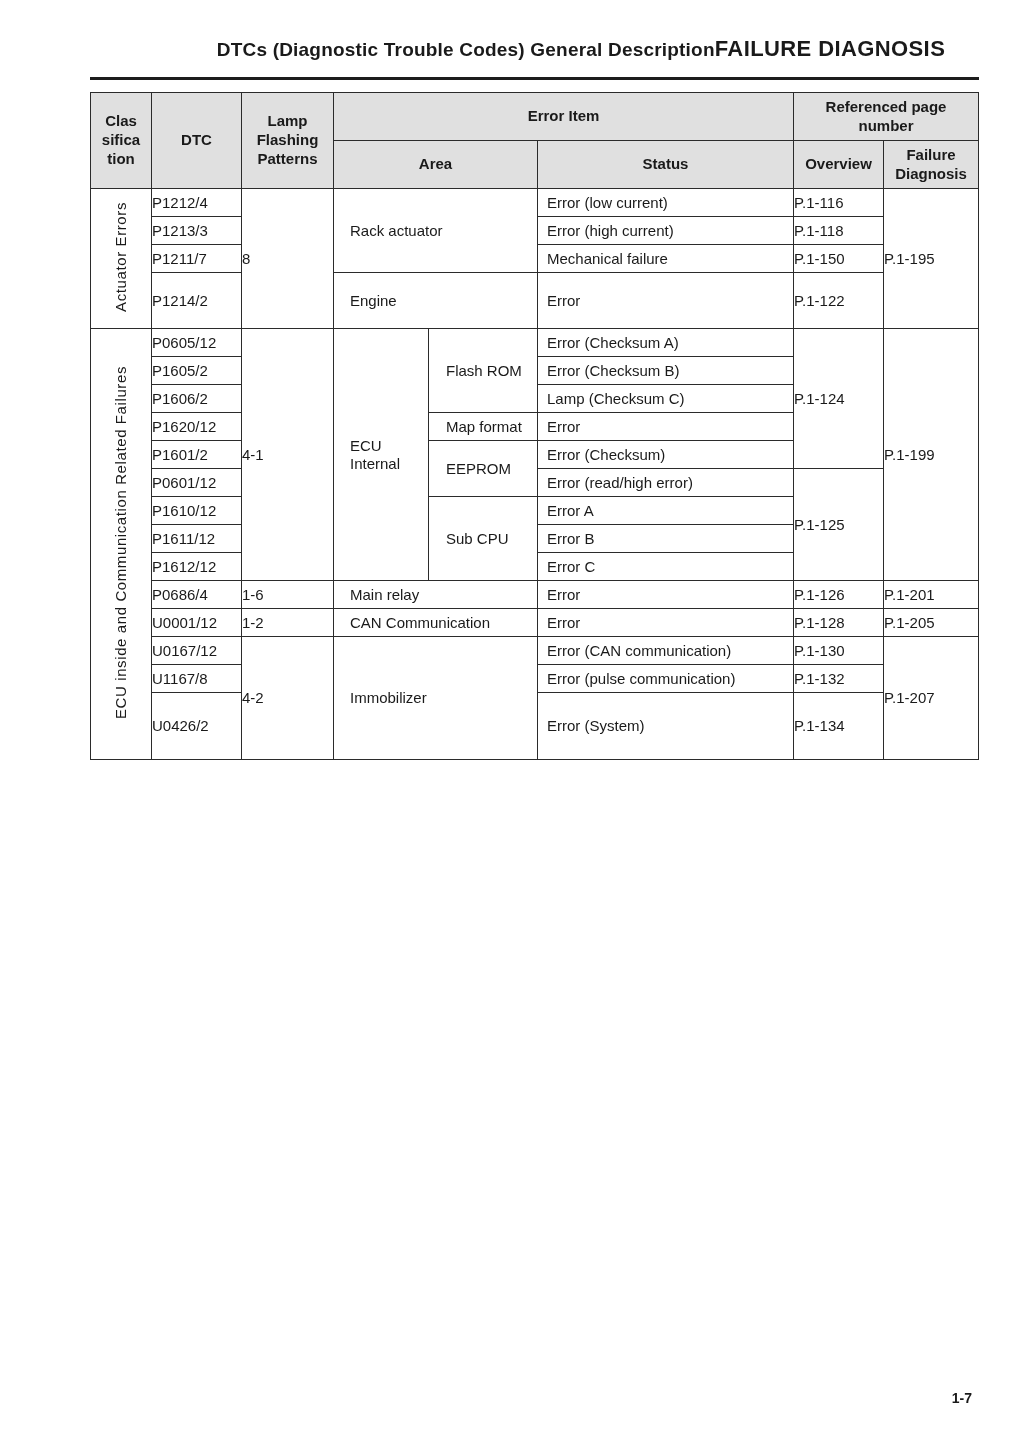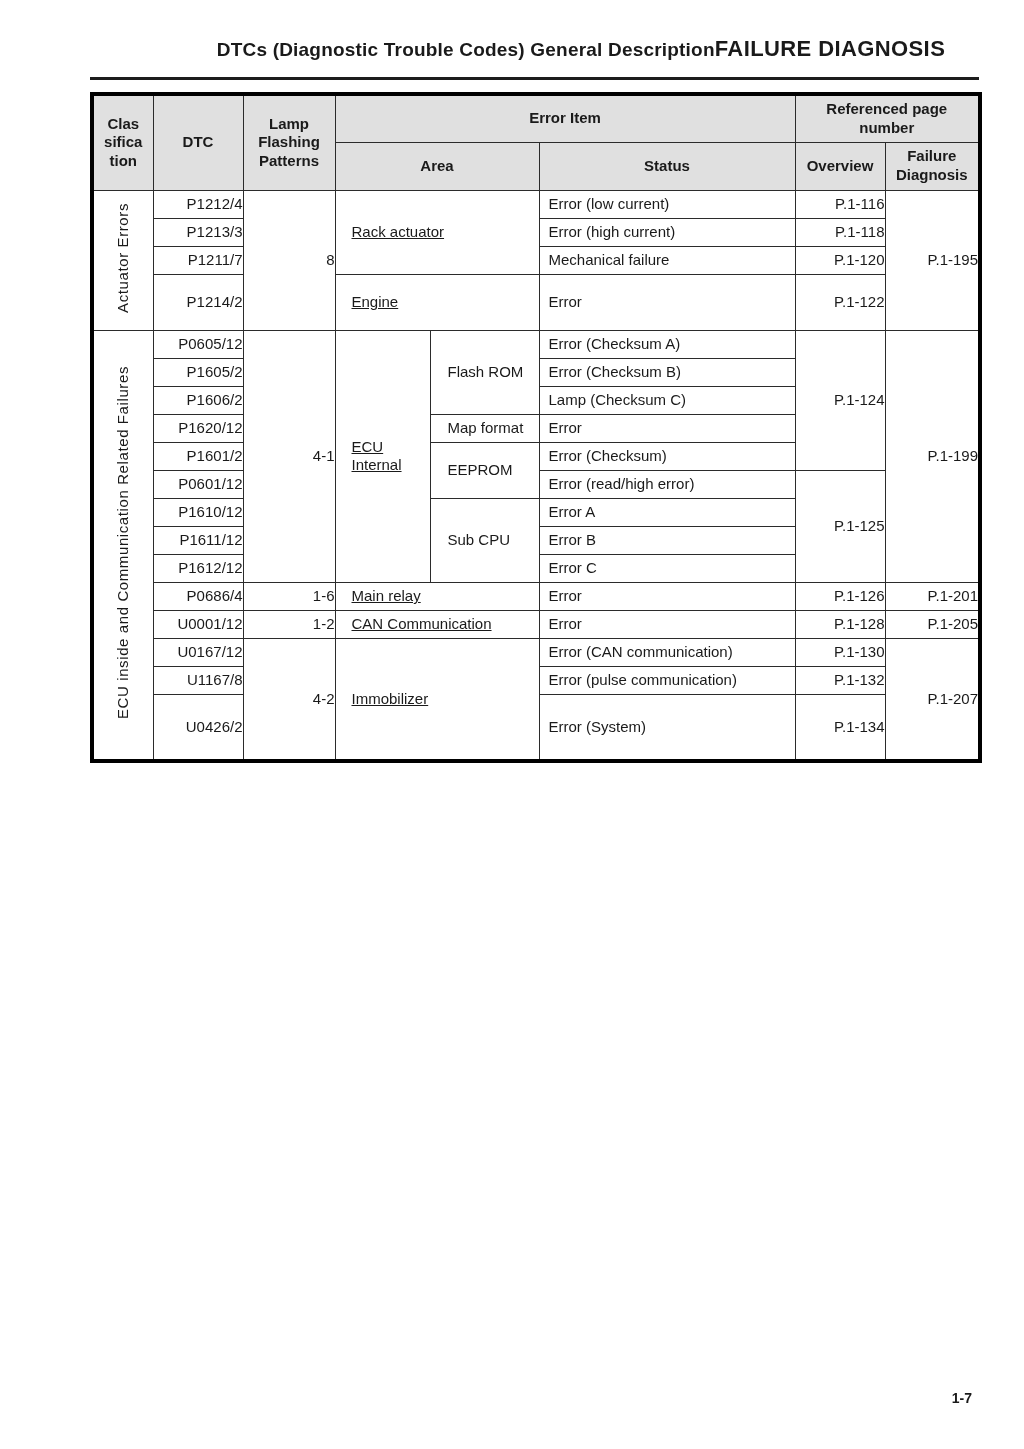--- a/index.html
+++ b/index.html
@@ -17,21 +17,21 @@
   .title-left  { font-size: 19px; font-weight: bold; letter-spacing: 0.2px; }
   .title-right { font-size: 22px; font-weight: bold; letter-spacing: 0.4px; }
   .title-rule {
     position: absolute; left: 90px; top: 77px; width: 889px; height: 3px;
     background: #1d1d1d;
   }
   table.dtc-table {
     position: absolute; left: 90px; top: 92px;
     width: 889px;
     border-collapse: collapse; table-layout: fixed;
-    border: 4px solid #000000;
+    border: 1px solid #000000;
   }
   .dtc-table th, .dtc-table td {
     border: 1px solid #2b2b2b;
     font-size: 15px;
     vertical-align: middle;
     overflow: hidden;
     padding: 0;
   }
   .dtc-table th {
     background: #e0e0e0;
@@ -47,22 +47,22 @@
   tr.h-tall2 { height: 67px; }
   td.c-class { text-align: center; }
   .vtext {
     display: inline-block;
     writing-mode: vertical-rl;
     transform: rotate(180deg);
     white-space: nowrap;
     letter-spacing: 0.6px;
     font-size: 15px;
   }
-  td.c-dtc, td.c-lamp, td.c-page { text-align: right; }
-  td.c-area   { text-align: left; padding-left: 16px; white-space: pre-line; text-decoration: underline; }
+  td.c-dtc, td.c-lamp, td.c-page { text-align: left; }
+  td.c-area   { text-align: left; padding-left: 16px; white-space: pre-line; }
   td.c-sub    { text-align: left; padding-left: 17px; }
   td.c-status { text-align: left; padding-left: 9px; }
   .page-number {
     position: absolute; right: 52px; top: 1390px;
     font-size: 14px; font-weight: bold;
   }
 </style>
 </head>
 <body>
 
@@ -115,21 +115,21 @@
     <td class="c-page" rowspan="4">P.1-195</td>
   </tr>
   <tr class="h-reg">
     <td class="c-dtc">P1213/3</td>
     <td class="c-status">Error (high current)</td>
     <td class="c-page">P.1-118</td>
   </tr>
   <tr class="h-reg">
     <td class="c-dtc">P1211/7</td>
     <td class="c-status">Mechanical failure</td>
-    <td class="c-page">P.1-120</td>
+    <td class="c-page">P.1-150</td>
   </tr>
   <tr class="h-tall1">
     <td class="c-dtc">P1214/2</td>
     <td class="c-area" colspan="2">Engine</td>
     <td class="c-status">Error</td>
     <td class="c-page">P.1-122</td>
   </tr>
 
   <tr class="h-reg">
     <td class="c-class" rowspan="14"><span class="vtext">ECU inside and Communication Related Failures</span></td>

